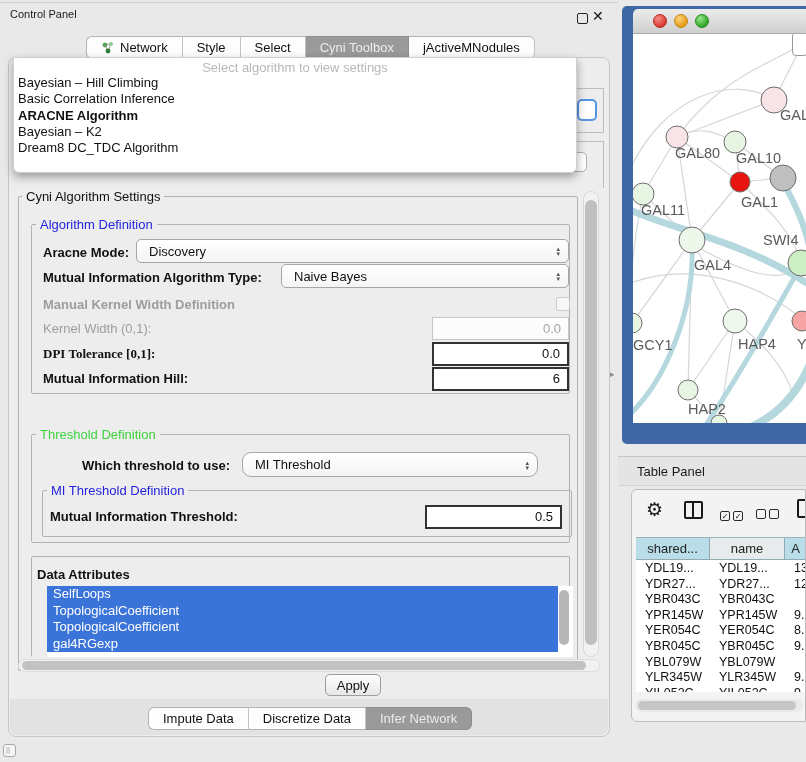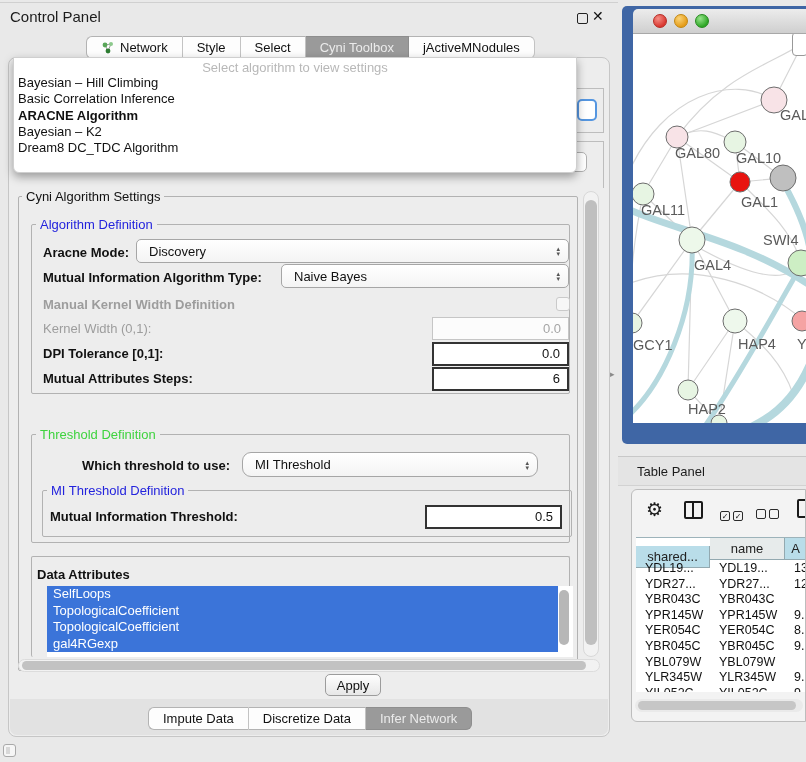--- a/index.html
+++ b/index.html
@@ -3,21 +3,21 @@
 <meta charset="utf-8">
 <style>
   * { margin:0; padding:0; box-sizing:border-box; }
   html,body { width:806px; height:762px; }
   body { font-family:"Liberation Sans","DejaVu Sans",sans-serif; background:#e9e9e9; position:relative; overflow:hidden; }
   .abs { position:absolute; }
 
   
   #page { position:absolute; top:0; left:0; width:806px; height:762px; background:#e9e9e9; }
   #cp-topline { left:0; top:2px; width:618px; height:1px; background:#d0d0d0; }
-  #cp-title { left:10px; top:8px; font-size:15px; color:#1c1c1c; }
+  #cp-title { left:10px; top:8px; font-size:11px; color:#1c1c1c; }
   #float-btn { left:577px; top:13px; width:11px; height:11px; border:1.5px solid #222; border-radius:2px; background:transparent; }
   #close-btn { left:592px; top:8px; font-size:14px; font-weight:bold; color:#111; }
 
   
   #cp-tabs { left:86px; top:36px; height:23px; display:flex; }
   .tab { height:23px; display:flex; align-items:center; padding:0 14px; background:#fdfdfd; border-top:1px solid #b3b3b3; border-bottom:1px solid #b3b3b3; border-right:1px solid #c3c3c3; font-size:13px; color:#111; white-space:nowrap; }
   .tab:first-child { border-left:1px solid #b3b3b3; border-radius:6px 0 0 6px; }
   .tab:last-child { border-radius:0 6px 6px 0; }
   .tab.active { background:#9a9a9a; color:#ebebeb; border-color:#8e8e8e; }
   .tab .ticon { margin-right:5px; display:inline-block; width:14px; height:14px; }
@@ -178,24 +178,24 @@
         <span>▾</span>
       </span>
   </div>
 
   <div class="lbl dis" style="left:43px;top:297px;">Manual Kernel Width Definition</div>
   <div id="manual-check" class="abs"></div>
 
   <div class="lbl dis" style="left:43px;top:321px;font-weight:normal;">Kernel Width (0,1):</div>
   <div class="nfield dis" style="left:432px;top:317px;width:137px;height:23px;line-height:21px;">0.0</div>
 
-  <div class="lbl" style="left:43px;top:346px;">DPI Tolerance [0,1]:</div>
+  <div class="lbl" style="left:43px;top:346px;font-family:Liberation Serif, serif;">DPI Tolerance [0,1]:</div>
   <div class="nfield" style="left:432px;top:342px;width:137px;height:24px;line-height:20px;">0.0</div>
 
-  <div class="lbl" style="left:43px;top:371px;">Mutual Attributes Steps:</div>
+  <div class="lbl" style="left:43px;top:371px;">Mutual Information Hill:</div>
   <div class="nfield" style="left:432px;top:367px;width:137px;height:24px;line-height:20px;">6</div>
 
 
   <div class="groupbox" style="left:31px;top:434px;width:539px;height:109px;"></div>
   <div class="gtitle green" style="left:36px;top:427px;">Threshold Definition</div>
 
   <div class="lbl" style="left:82px;top:458px;">Which threshold to use:</div>
   <div class="combo" style="left:242px;top:452px;width:296px;height:25px;border-radius:9px;">
     <span>MI Threshold</span>
     <span class="stepper">
@@ -322,21 +322,21 @@
 
   <div id="table-panel" class="abs">
     <span class="ticon-gear">⚙</span>
     <span class="ticon-cols"></span>
     <span id="tp-checked"><span class="cb">✓</span><span class="cb">✓</span></span>
     <span id="tp-unchecked"><span class="cb"></span><span class="cb"></span></span>
     <span class="ticon-doc"></span>
 
     <div id="tp-table">
       <div id="tp-head">
-          <div class="th hl" style="left: 0px; width: 74px; margin-top: 8px;">shared...</div>
+          <div class="th hl" style="left: 0px; width: 74px;">shared...</div>
           <div class="th plain" style="left: 74px; width: 75px;">name</div>
           <div class="th hl" style="left: 149px; width: 22px;">A</div>
         </div>
       <div id="tp-rows">
           <div class="tr">
             <span class="td c1">YDL19...</span>
             <span class="td c2">YDL19...</span>
             <span class="td c3">13</span>
           </div>
           <div class="tr">

